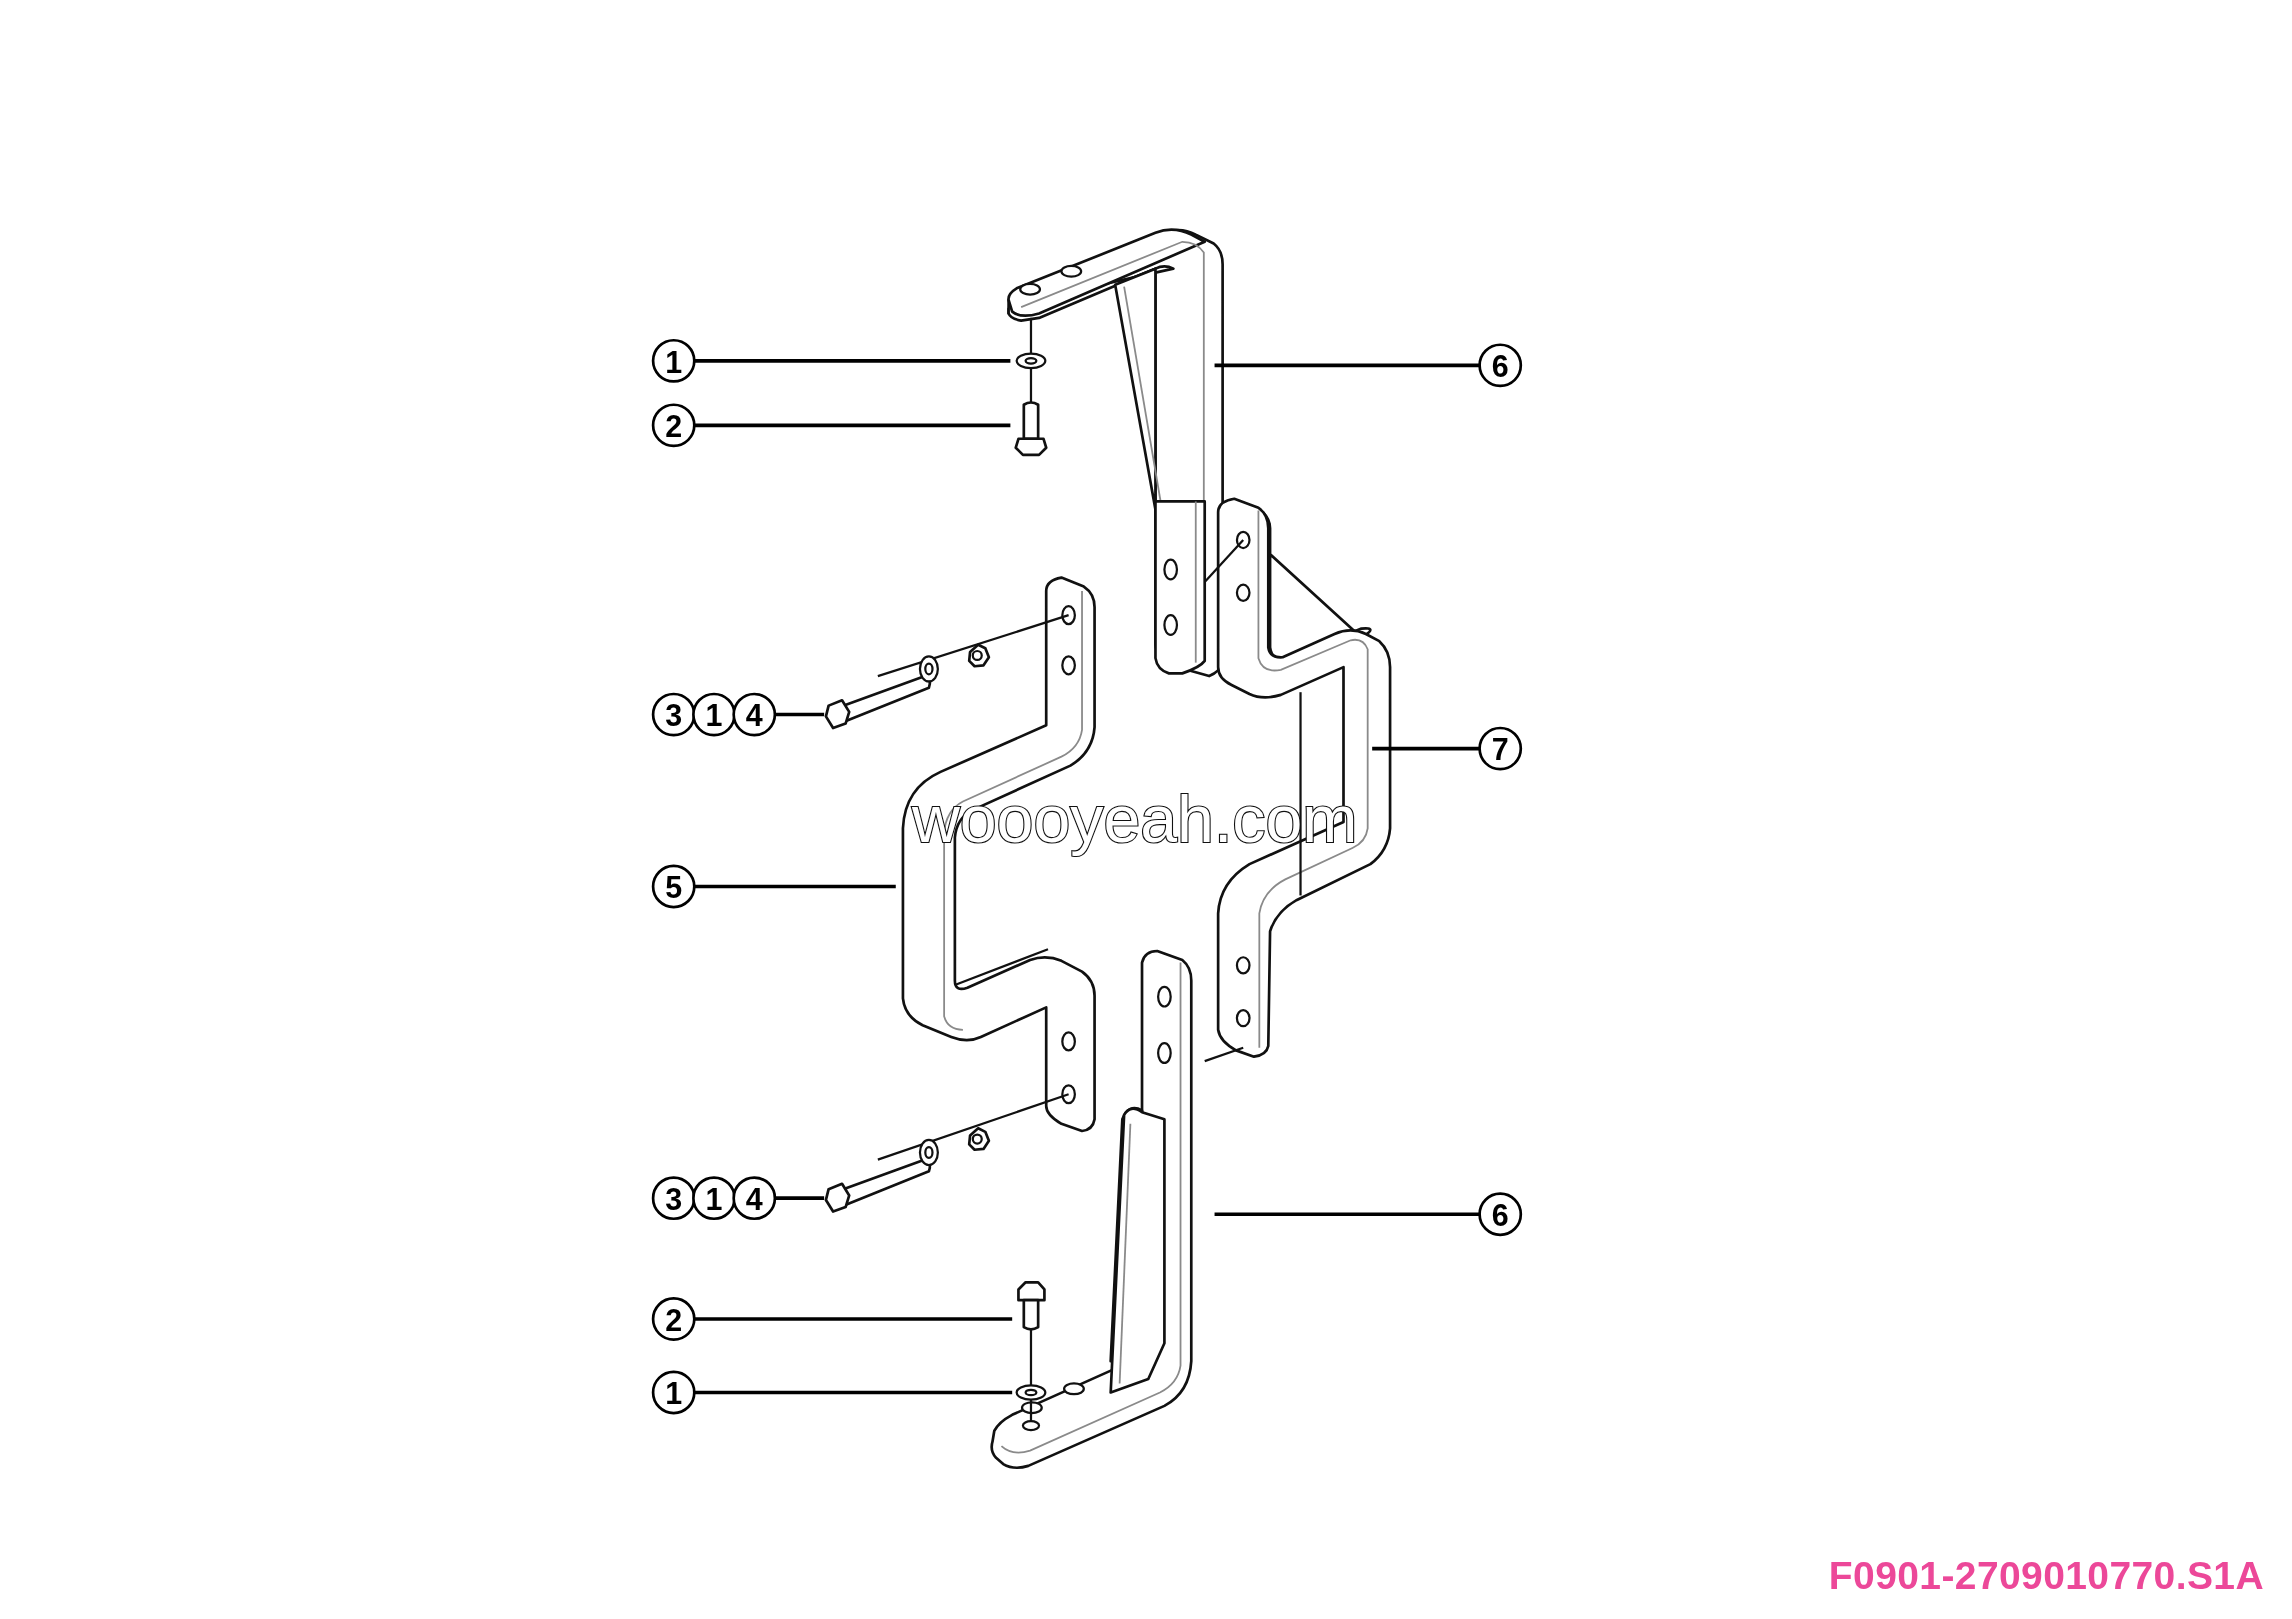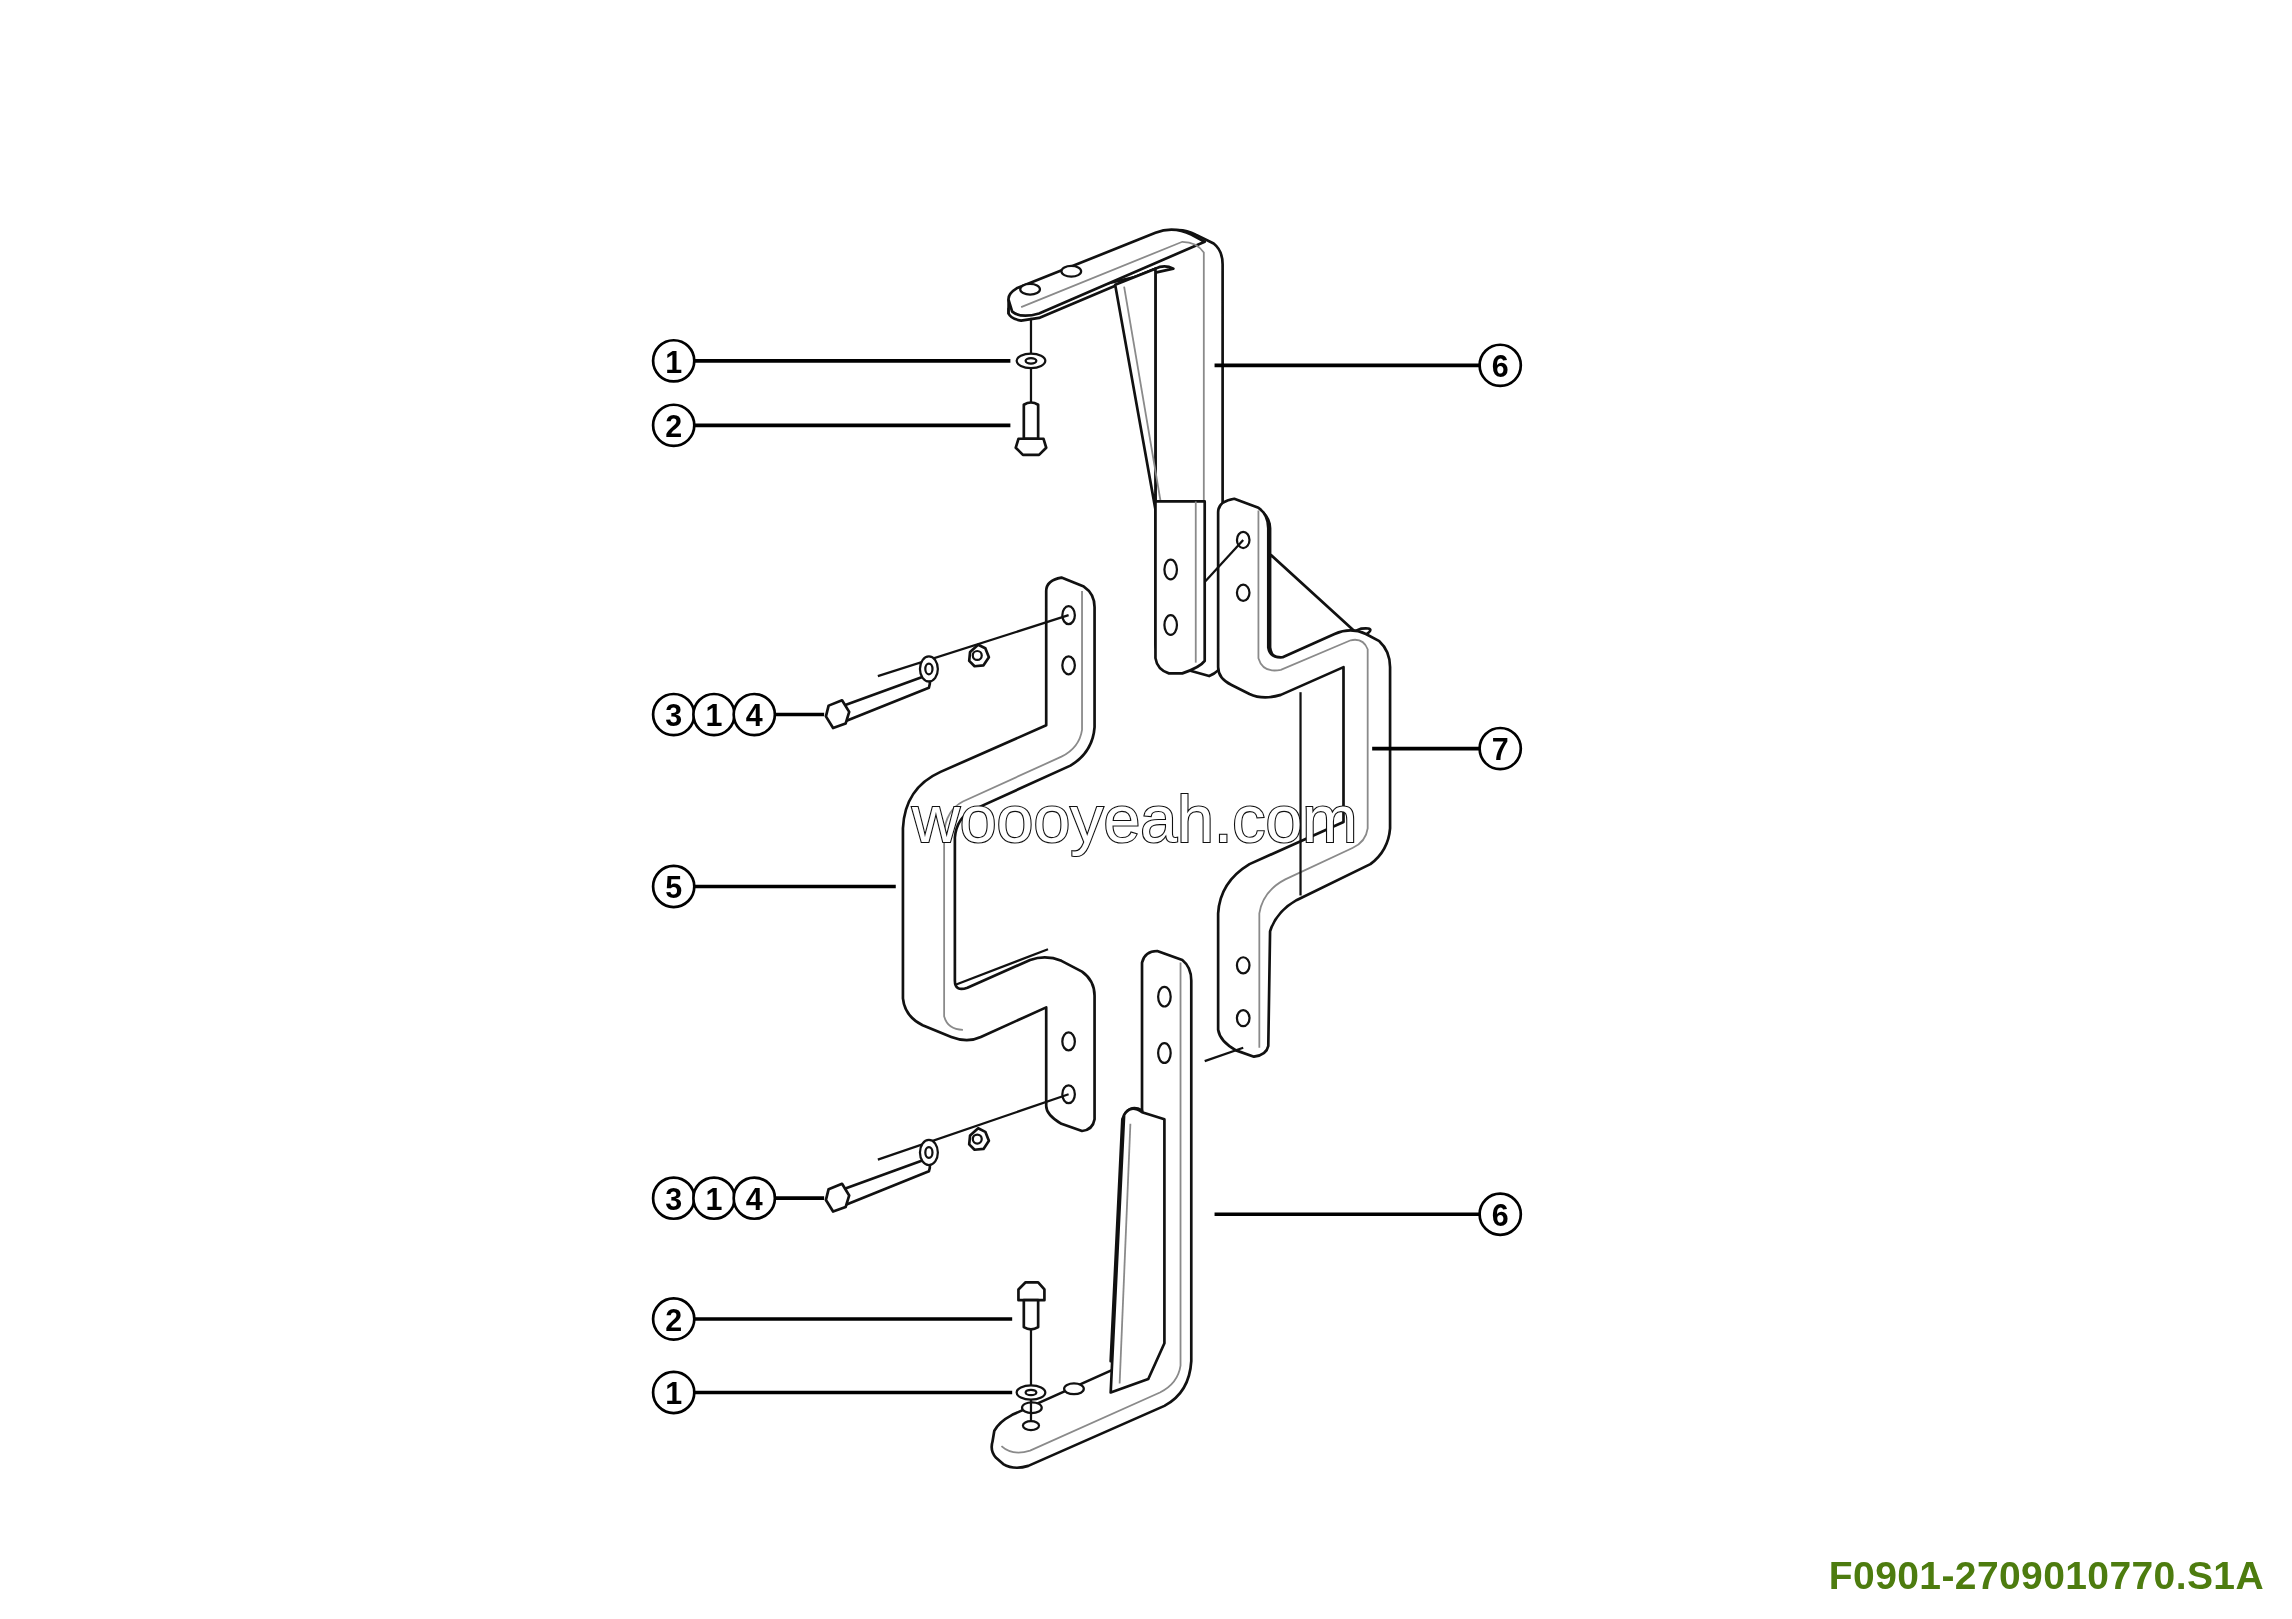--- a/index.html
+++ b/index.html
@@ -6,21 +6,21 @@
   body { width: 2293px; height: 1619px; position: relative; overflow: hidden; font-family: "Liberation Sans", sans-serif; }
   #diagram { position: absolute; left: 0; top: 0; width: 2293px; height: 1619px; }
   .part { fill: #ffffff; stroke: #111111; stroke-width: 3; stroke-linejoin: round; stroke-linecap: round; }
   .edge { fill: none; stroke: #8a8a8a; stroke-width: 2; }
   .hole { fill: #ffffff; stroke: #111111; stroke-width: 2.5; }
   .axis { fill: none; stroke: #111111; stroke-width: 2.5; }
   .leader { stroke: #000000; stroke-width: 4; }
   .callout-circle { fill: #ffffff; stroke: #000000; stroke-width: 3; }
   .callout-text { font-family: "Liberation Sans", sans-serif; font-weight: 700; font-size: 34px; fill: #000000; text-anchor: middle; dominant-baseline: central; }
   .watermark { font-family: "Liberation Sans", sans-serif; font-size: 74px; fill: #ffffff; stroke: #111111; stroke-width: 2.5; paint-order: stroke; }
-  #figure-id { position: absolute; right: 29px; bottom: 21.5px; font-family: "Liberation Sans", sans-serif; font-weight: 700; font-size: 39px; color: #4d7c0f; letter-spacing: 0.4px; }
+  #figure-id { position: absolute; right: 29px; bottom: 21.5px; font-family: "Liberation Sans", sans-serif; font-weight: 700; font-size: 39px; color: #ec4899; letter-spacing: 0.4px; }
 </style>
 </head>
 <body>
 
 <svg id="diagram" viewBox="0 0 2560 1808" xmlns="http://www.w3.org/2000/svg">
 
   <g>
 
     <path class="part" d="M1130,340 L1300,260 Q1318,253 1335,262 L1355,272 Q1365,280 1365,295 L1365,740 Q1362,750 1350,755 L1325,748 Q1290,735 1290,720 L1290,300 L1160,352 Q1138,357 1126,350 L1126,345 Z"></path>
     <path class="part" d="M1126,335 L1126,350 Q1128,356 1140,358 L1160,355 L1290,300 Q1300,295 1310,300 L1130,340 Z"></path>

